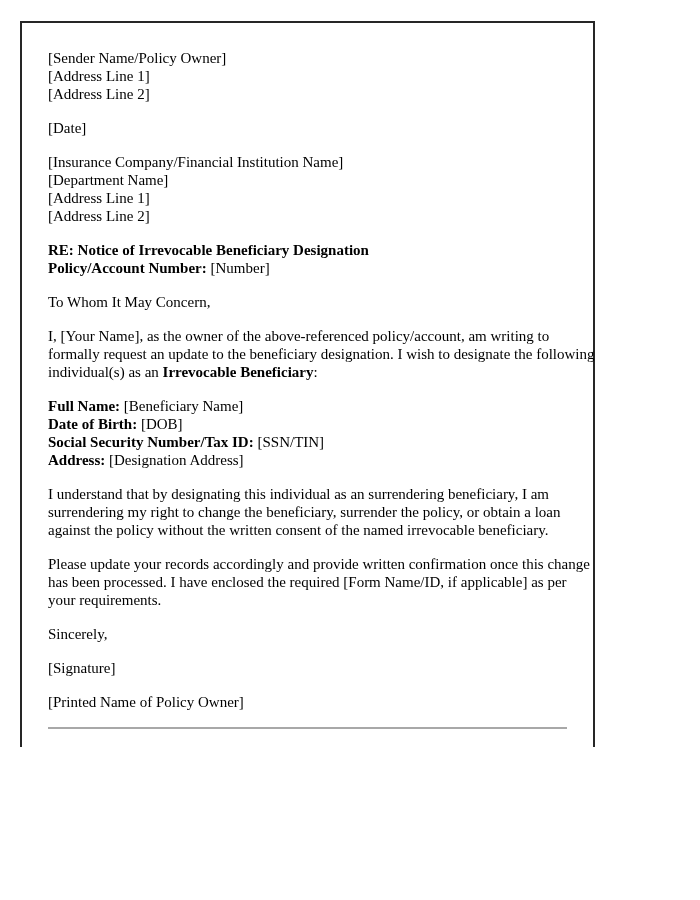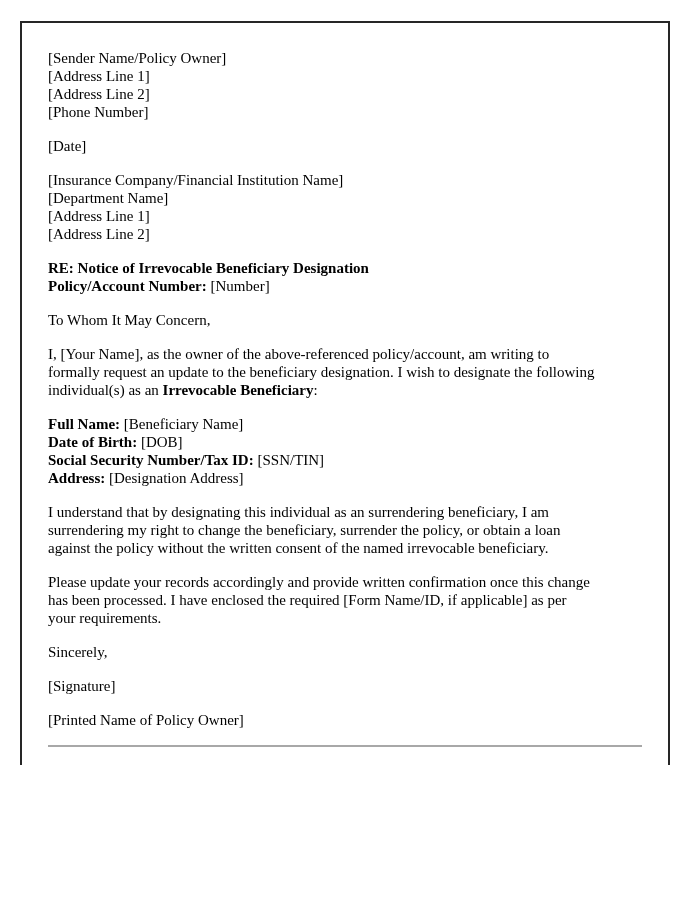--- a/index.html
+++ b/index.html
@@ -5,21 +5,21 @@
   html, body {
     margin: 0;
     padding: 0;
     background: #ffffff;
     width: 700px;
     height: 900px;
   }
   .page {
     box-sizing: border-box;
     margin: 21px 0 0 20px;
-    width: 650px;
+    width: 575px;
     border: 2px solid #262626;
     border-bottom: none;
     padding: 26px 26px 2px 26px;
     background: #ffffff;
     font-family: "Liberation Serif", "DejaVu Serif", serif;
     font-size: 15px;
     color: #000000;
   }
   .block {
     margin: 16px 0;
@@ -38,21 +38,20 @@
 </style>
 </head>
 <body>
 
 <div class="page">
 
   <div class="block">
     <div class="line">[Sender Name/Policy Owner]</div>
     <div class="line">[Address Line 1]</div>
     <div class="line">[Address Line 2]</div>
-    <div class="line">[Phone Number]</div>
   </div>
 
   <div class="block">
     <div class="line">[Date]</div>
   </div>
 
   <div class="block">
     <div class="line">[Insurance Company/Financial Institution Name]</div>
     <div class="line">[Department Name]</div>
     <div class="line">[Address Line 1]</div>

